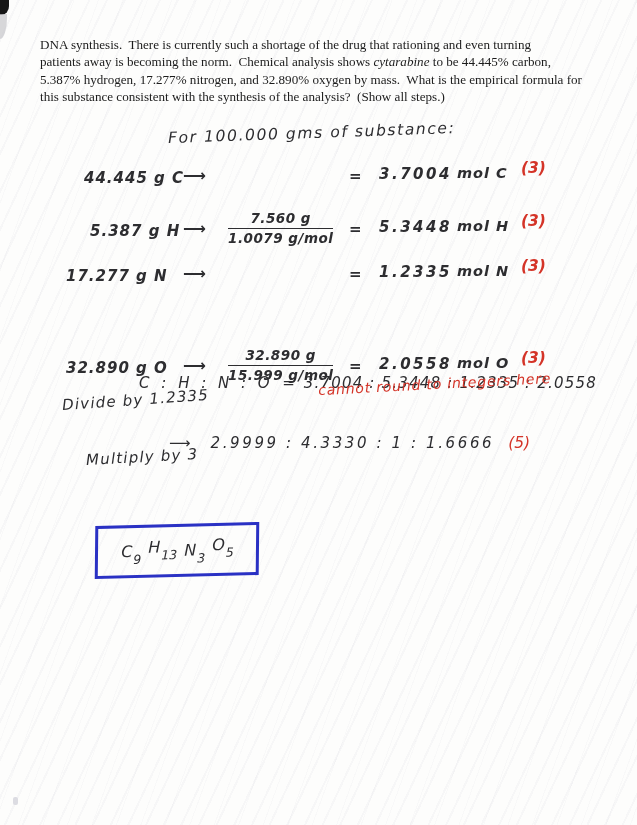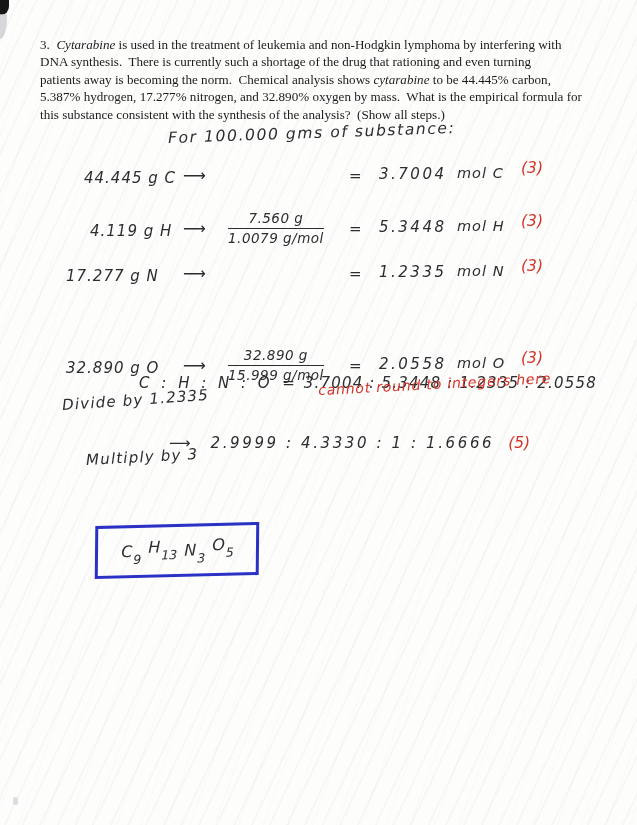--- a/index.html
+++ b/index.html
@@ -26,21 +26,21 @@
   .problem{position:absolute; left:40px; top:36px; width:575px; color:var(--print);
     font-size:13.1px; line-height:17.4px;}
   .print-line{white-space:pre;}
   .italic{font-style:italic;}
 
   
   .hand{font-family:"DejaVu Sans", sans-serif; font-style:italic; color:var(--hand);}
   .hw-header{position:absolute; left:168px; top:124px; font-size:15.5px; letter-spacing:1.6px;
     transform:rotate(-2deg);}
 
-  .work-row{position:absolute; left:0; width:579px; height:48px; font-size:15px;}
+  .work-row{position:absolute; left:0; width:579px; height:48px; font-size:15px;font-weight:bold;}
   .row-c{top:156px;} .row-h{top:209px;} .row-n{top:254px;padding-left:17px;} .row-o{top:298px;margin-top:48px;}
   .work-row .mass{position:absolute; left:66px; top:13px; letter-spacing:1px; white-space:pre;}
   .row-c .mass{left:84px;} .row-h .mass{left:90px;}
   .work-row .arrow{position:absolute; left:183px; top:10px; font-style:normal; font-size:16px;}
   .work-row .frac{position:absolute; left:228px; top:1px; text-align:center; font-size:13.5px;
     letter-spacing:0.5px;}
   .frac .num{display:block; border-bottom:1.6px solid var(--hand); padding:0 9px 2px;}
   .frac .den{display:block; padding-top:1px;}
   .work-row .eq{position:absolute; left:349px; top:11px;}
   .work-row .result{position:absolute; left:379px; top:9px; letter-spacing:2.5px;}
@@ -79,40 +79,39 @@
 </head>
 <body>
 
 <div id="page">
 
   <div class="corner-black"></div>
   <div class="corner-gray"></div>
   <div class="speck"></div>
 
   <div class="problem">
-    <div class="print-line"><span>3.  </span><span class="italic">Cytarabine</span><span> is used in the treatment of leukemia and non-Hodgkin lymphoma by interfering with</span></div>
     <div class="print-line"><span>DNA synthesis.  There is currently such a shortage of the drug that rationing and even turning</span></div>
     <div class="print-line"><span>patients away is becoming the norm.  Chemical analysis shows </span><span class="italic">cytarabine</span><span> to be 44.445% carbon,</span></div>
     <div class="print-line"><span>5.387% hydrogen, 17.277% nitrogen, and 32.890% oxygen by mass.  What is the empirical formula for</span></div>
     <div class="print-line"><span>this substance consistent with the synthesis of the analysis?  (Show all steps.)</span></div>
   </div>
 
   <div class="hand hw-header">For 100.000 gms of substance:</div>
 
   <div class="hand work-row row-c">
     <span class="mass">44.445 g C</span>
     <span class="arrow">⟶</span>
     <span class="eq">=</span>
     <span class="result">3.7004</span>
     <span class="unit">mol C</span>
     <span class="sig">(3)</span>
   </div>
 
   <div class="hand work-row row-h">
-    <span class="mass">4.119 g H</span>
+    <span class="mass">5.387 g H</span>
     <span class="arrow">⟶</span>
     <span class="frac">
       <span class="num">7.560 g</span>
       <span class="den">1.0079 g/mol</span>
     </span>
     <span class="eq">=</span>
     <span class="result">5.3448</span>
     <span class="unit">mol H</span>
     <span class="sig">(3)</span>
   </div>

